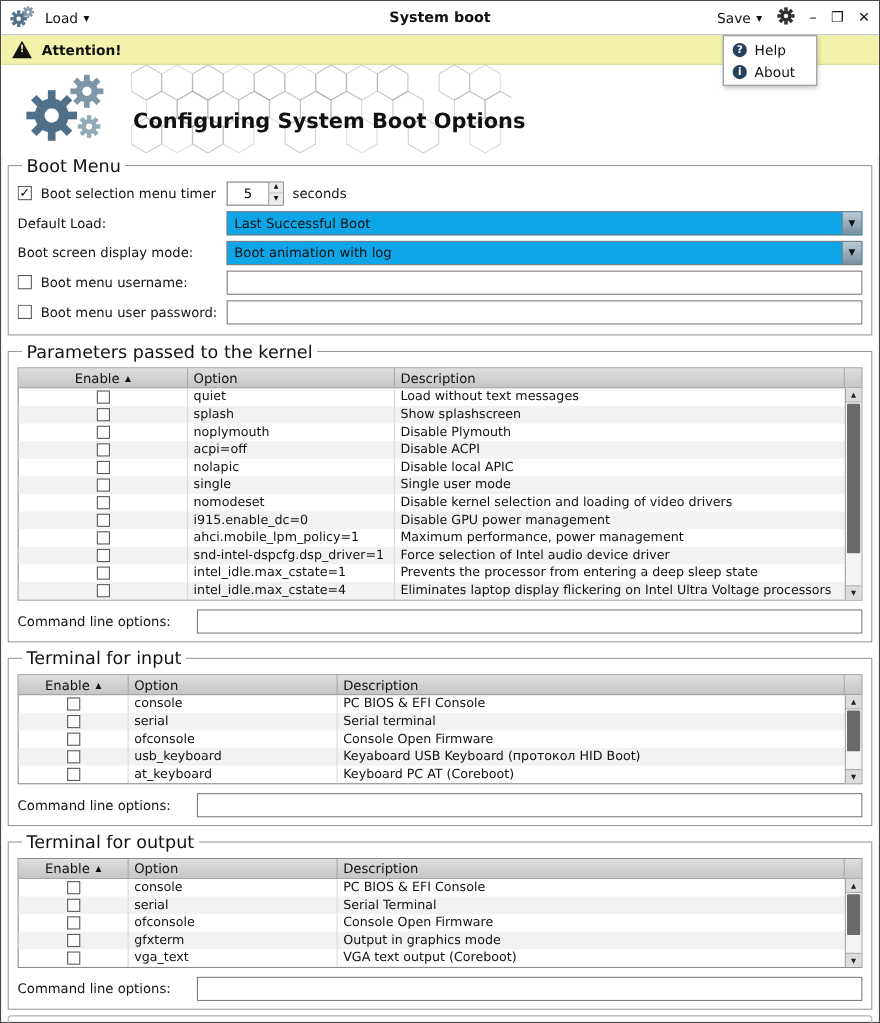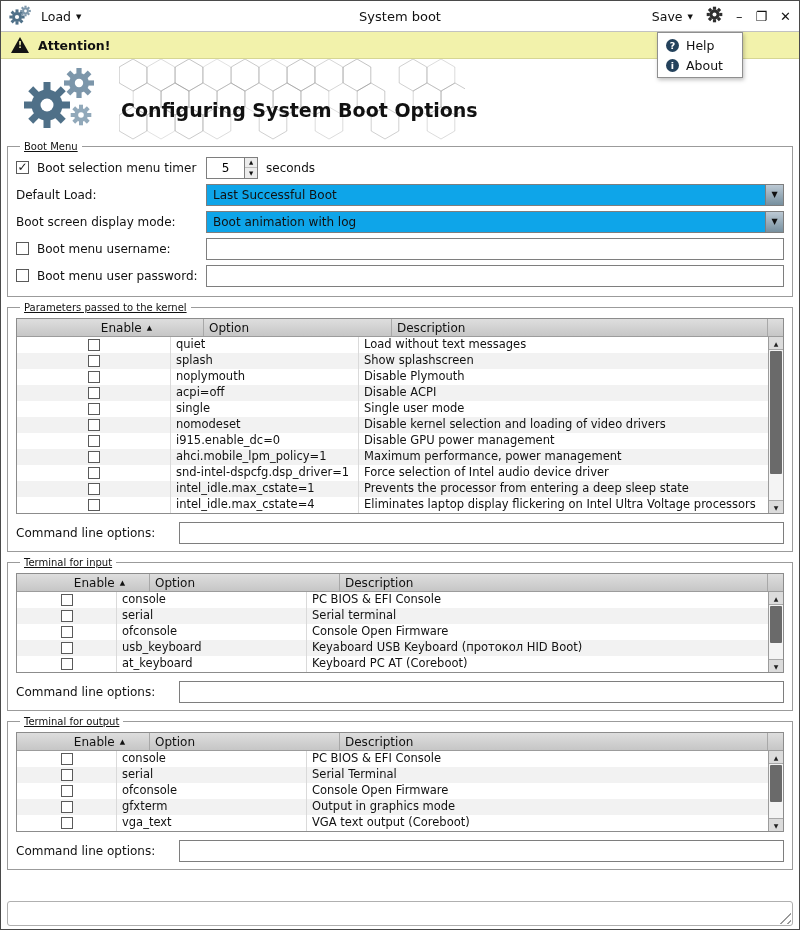--- a/index.html
+++ b/index.html
@@ -5,21 +5,21 @@
   * { margin:0; padding:0; box-sizing:border-box; }
   html,body { background:#e8e8e8; }
   .window {
     width:800px; height:930px; margin:0 auto; background:#fff;
     border:1px solid #4a4a4a; display:flex; flex-direction:column;
     font-family:"DejaVu Sans", sans-serif; font-size:12px; color:#111; position:relative;
   }
   
   .titlebar { flex:0 0 31px; display:flex; align-items:center; gap:10px; padding:0 8px;
     border-bottom:1px solid #c2c2c2; position:relative; background:#fff; }
-  .win-title { position:absolute; left:0; right:0; text-align:center; font-weight:normal; font-size:13px; pointer-events:none; }
+  .win-title { position:absolute; left:0; right:0; text-align:center; font-weight:bold; font-size:13px; pointer-events:none; }
   .menu-btn { display:flex; align-items:center; gap:5px; font-size:12.5px; cursor:default; z-index:1; }
   .dd-arrow { font-size:7px; margin-top:2px; }
   .tb-right { margin-left:auto; display:flex; align-items:center; gap:13px; z-index:1; }
   .winbtn { font-size:13px; line-height:1; }
   
   .attention { flex:0 0 27px; background:#f2f2ab; border-bottom:1px solid #d6d694;
     display:flex; align-items:center; gap:9px; padding:0 10px; font-weight:bold; font-size:12.5px; }
   .warn-tri { width:0; height:0; border-left:9px solid transparent; border-right:9px solid transparent;
     border-bottom:16px solid #141414; position:relative; }
   .warn-bang { position:absolute; left:-2px; top:3px; font-style:normal; color:#f2f2ab; font-size:9px; font-weight:bold; }
@@ -29,21 +29,21 @@
   .popup-item { height:20px; display:flex; align-items:center; gap:7px; padding:0 8px; font-size:12.5px; }
   .menu-ico { width:13px; height:13px; flex:0 0 13px; border-radius:50%; background:#24425c; color:#fff;
     font-size:9.5px; font-weight:bold; display:flex; align-items:center; justify-content:center; }
   
   .hero { flex:0 0 82px; position:relative; overflow:hidden; background:#fff; }
   .hex-pattern { position:absolute; left:118px; top:0; }
   .gears-logo { position:absolute; left:16px; top:4px; }
   .hero-title { position:absolute; left:120px; top:40px; font-weight:bold; font-size:19px; }
   
   fieldset.group { margin:0 6px 5px; border:1px solid #9b9b9b; padding:2px 8px 7px; background:#fff; }
-  fieldset.group legend { font-size:10px; padding:0 4px; margin-left:4px;text-decoration:underline; }
+  fieldset.group legend { font-size:16px; padding:0 4px; margin-left:4px; }
   .lbl { white-space:nowrap; }
   .bm-row { display:flex; align-items:center; height:27px; gap:8px; }
   .bm-left { display:flex; align-items:center; gap:8px; flex:0 0 182px; overflow:hidden; }
   
   .cb { width:13px; height:13px; flex:0 0 13px; border:1px solid #5a5a5a; background:#fff;
     display:inline-flex; align-items:center; justify-content:center; }
   .cb i { font-style:normal; font-size:12px; font-weight:bold; line-height:1; margin-top:-2px; }
   .cb.small { width:12px; height:12px; flex:0 0 12px; }
   
   .spinner { width:52px; height:22px; border:1px solid #7e7e7e; position:relative; background:#fff; display:flex; }
@@ -58,21 +58,21 @@
   .combo-text { white-space:nowrap; overflow:hidden; }
   .combo-btn { position:absolute; right:0; top:0; bottom:0; width:18px; border-left:1px solid #7e7e7e;
     background:linear-gradient(#bcc9d4,#77909f); display:flex; align-items:center; justify-content:center; }
   .combo-btn i { font-style:normal; font-size:8px; color:#101010; }
   
   .text-input { flex:1; height:22px; border:1px solid #7e7e7e; font:inherit; padding:0 5px; outline:none; background:#fff; }
   
   .table { position:relative; border:1px solid #8c8c8c; margin-top:3px; background:#fff; }
   .thead { display:flex; height:18px; background:linear-gradient(#dedede,#c6c6c6); border-bottom:1px solid #9c9c9c; }
   .th { padding:0 5px; border-right:1px solid #a8a8a8; font-size:12px; display:flex; align-items:center; }
-  .th.enable { justify-content:center; gap:5px;margin-left:33px; }
+  .th.enable { justify-content:center; gap:5px; }
   .sort { font-size:7px; }
   .th.desc { flex:1; }
   .th.spacer { flex:0 0 15px; width:15px; padding:0; border-right:none; }
   .tbody { margin-right:15px; }
   .tr { display:flex; height:16px; }
   .tr:nth-child(even) { background:#f2f2f2; }
   .td { padding:0 5px; border-right:1px solid #dadada; font-size:11.5px; line-height:15px;
     white-space:nowrap; overflow:hidden; }
   .td.enable { display:flex; align-items:center; justify-content:center; }
   .td.desc { flex:1; border-right:none; }
@@ -368,20 +368,27 @@
     <div class="td enable">
       <span class="cb small"></span>
     </div>
     <div class="td option">acpi=off</div>
     <div class="td desc">Disable ACPI</div>
   </div>
           <div class="tr">
     <div class="td enable">
       <span class="cb small"></span>
     </div>
+    <div class="td option">nolapic</div>
+    <div class="td desc">Disable local APIC</div>
+  </div>
+          <div class="tr">
+    <div class="td enable">
+      <span class="cb small"></span>
+    </div>
     <div class="td option">single</div>
     <div class="td desc">Single user mode</div>
   </div>
           <div class="tr">
     <div class="td enable">
       <span class="cb small"></span>
     </div>
     <div class="td option">nomodeset</div>
     <div class="td desc">Disable kernel selection and loading of video drivers</div>
   </div>

